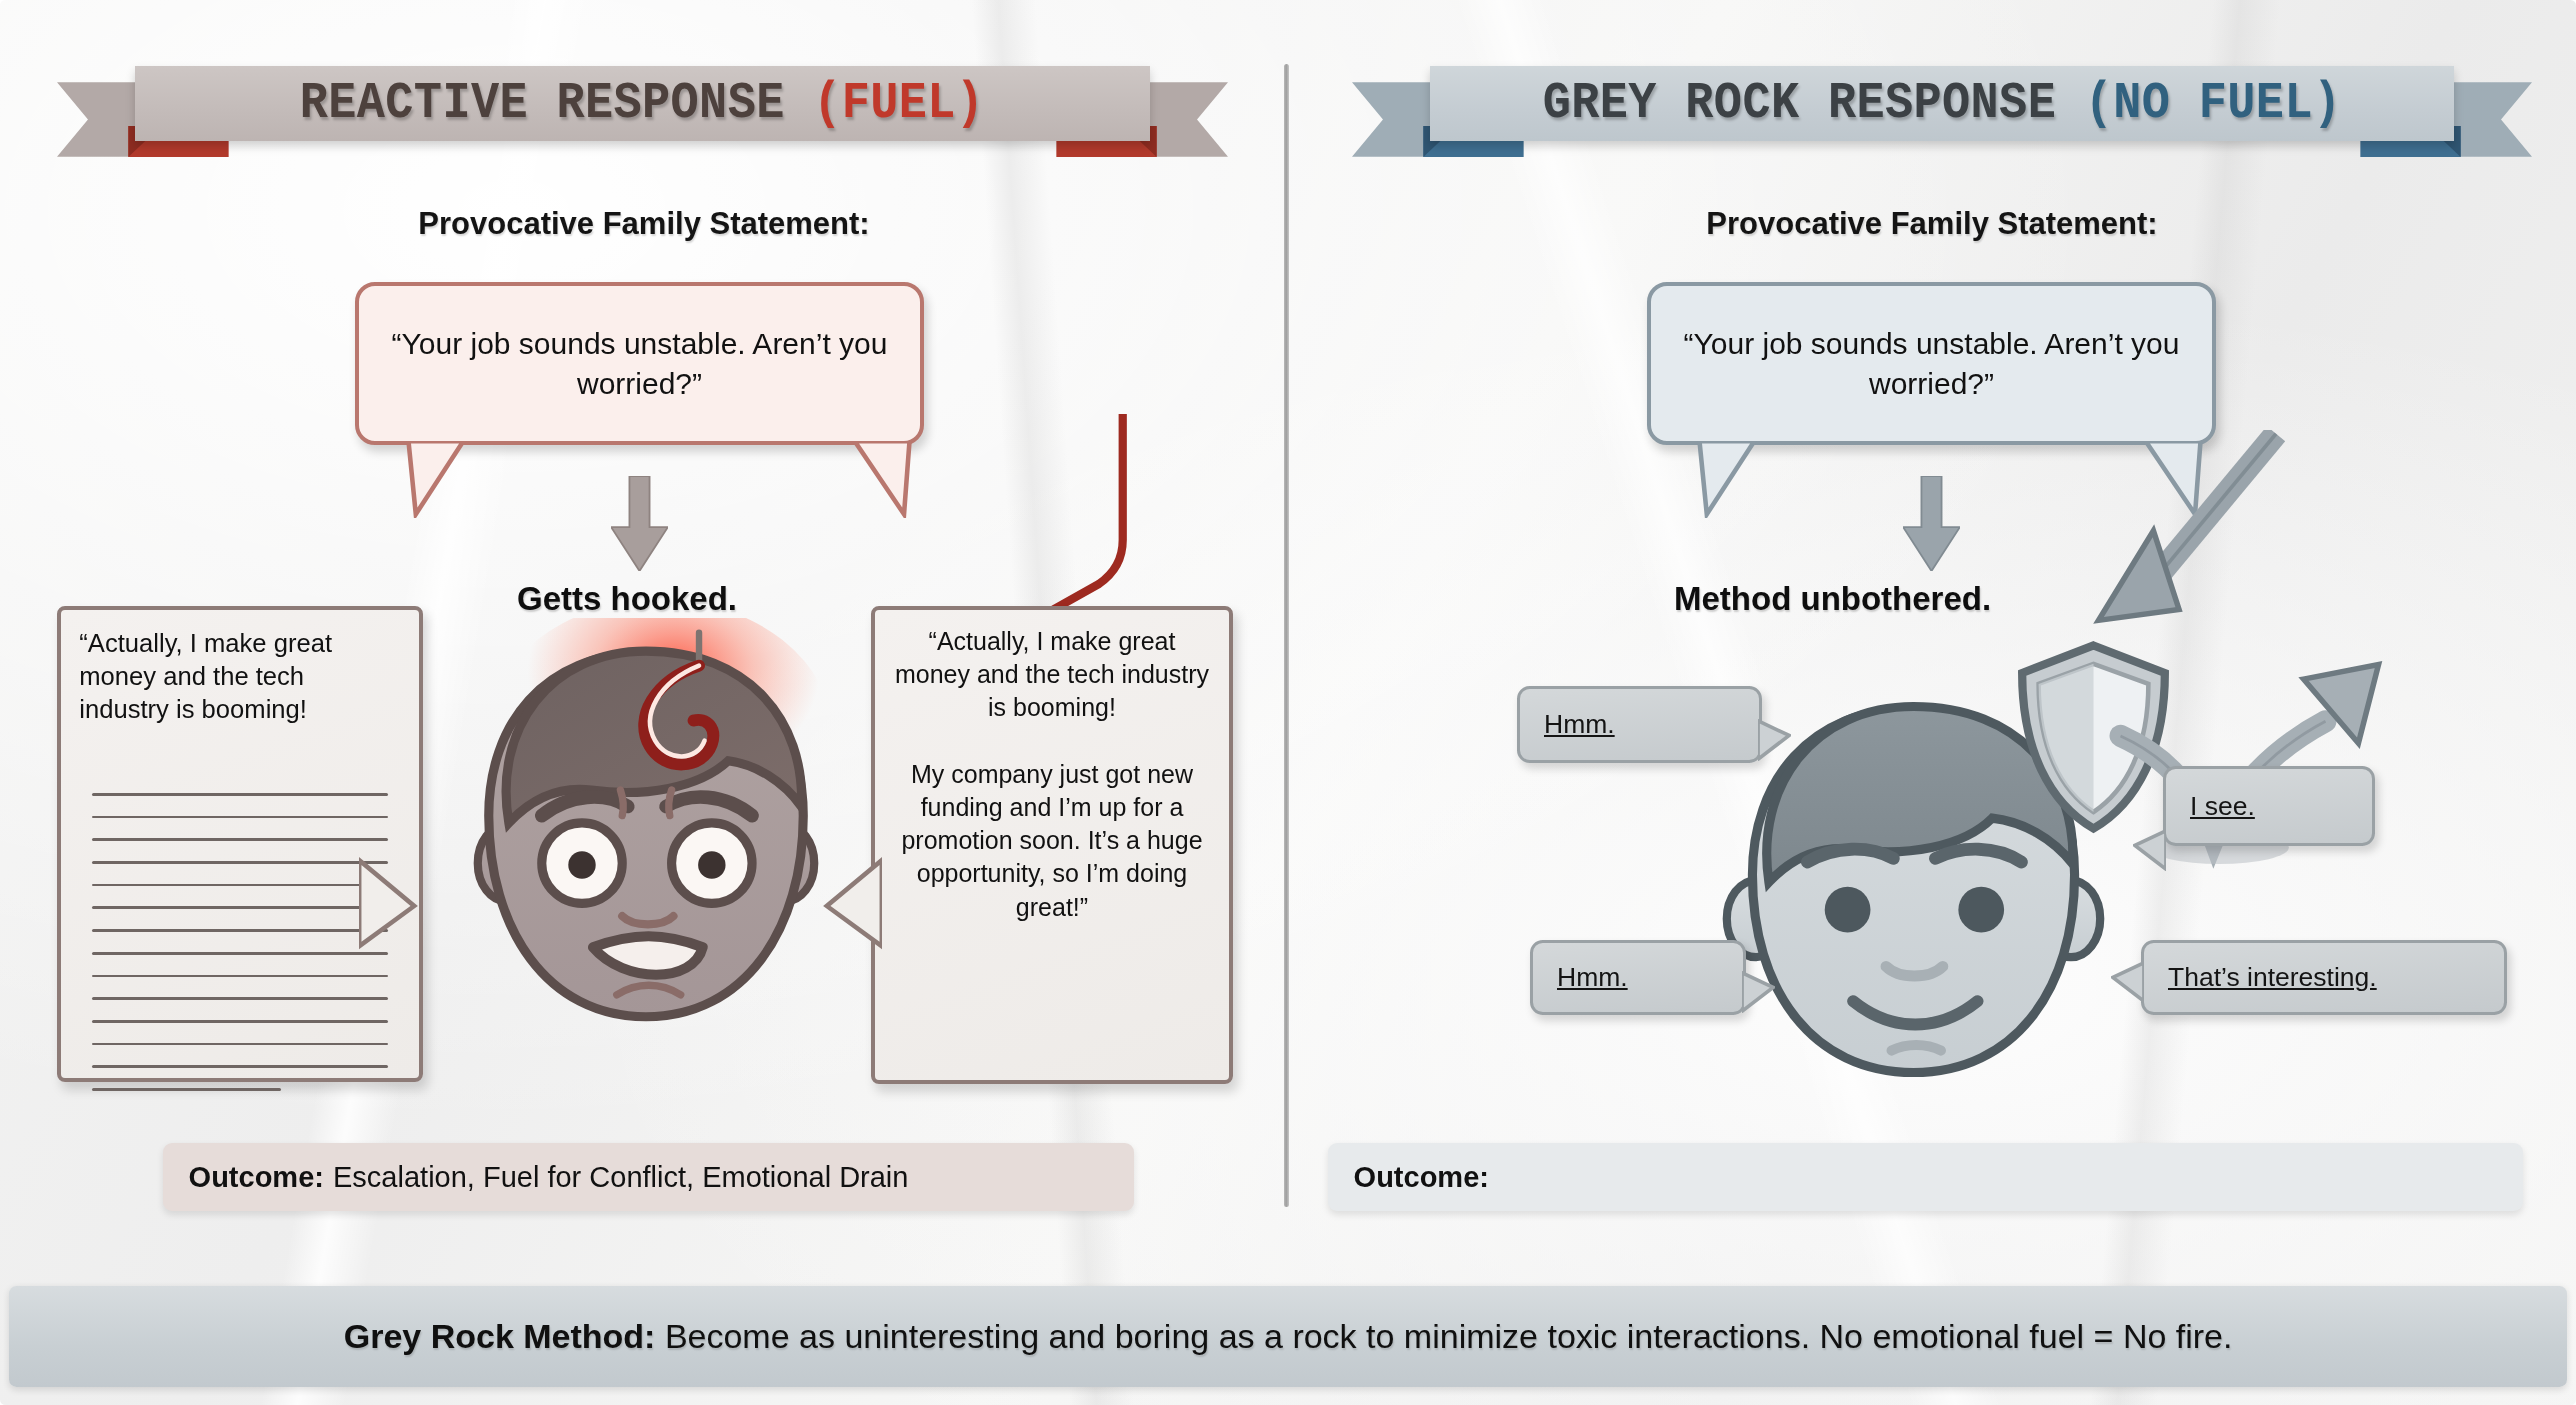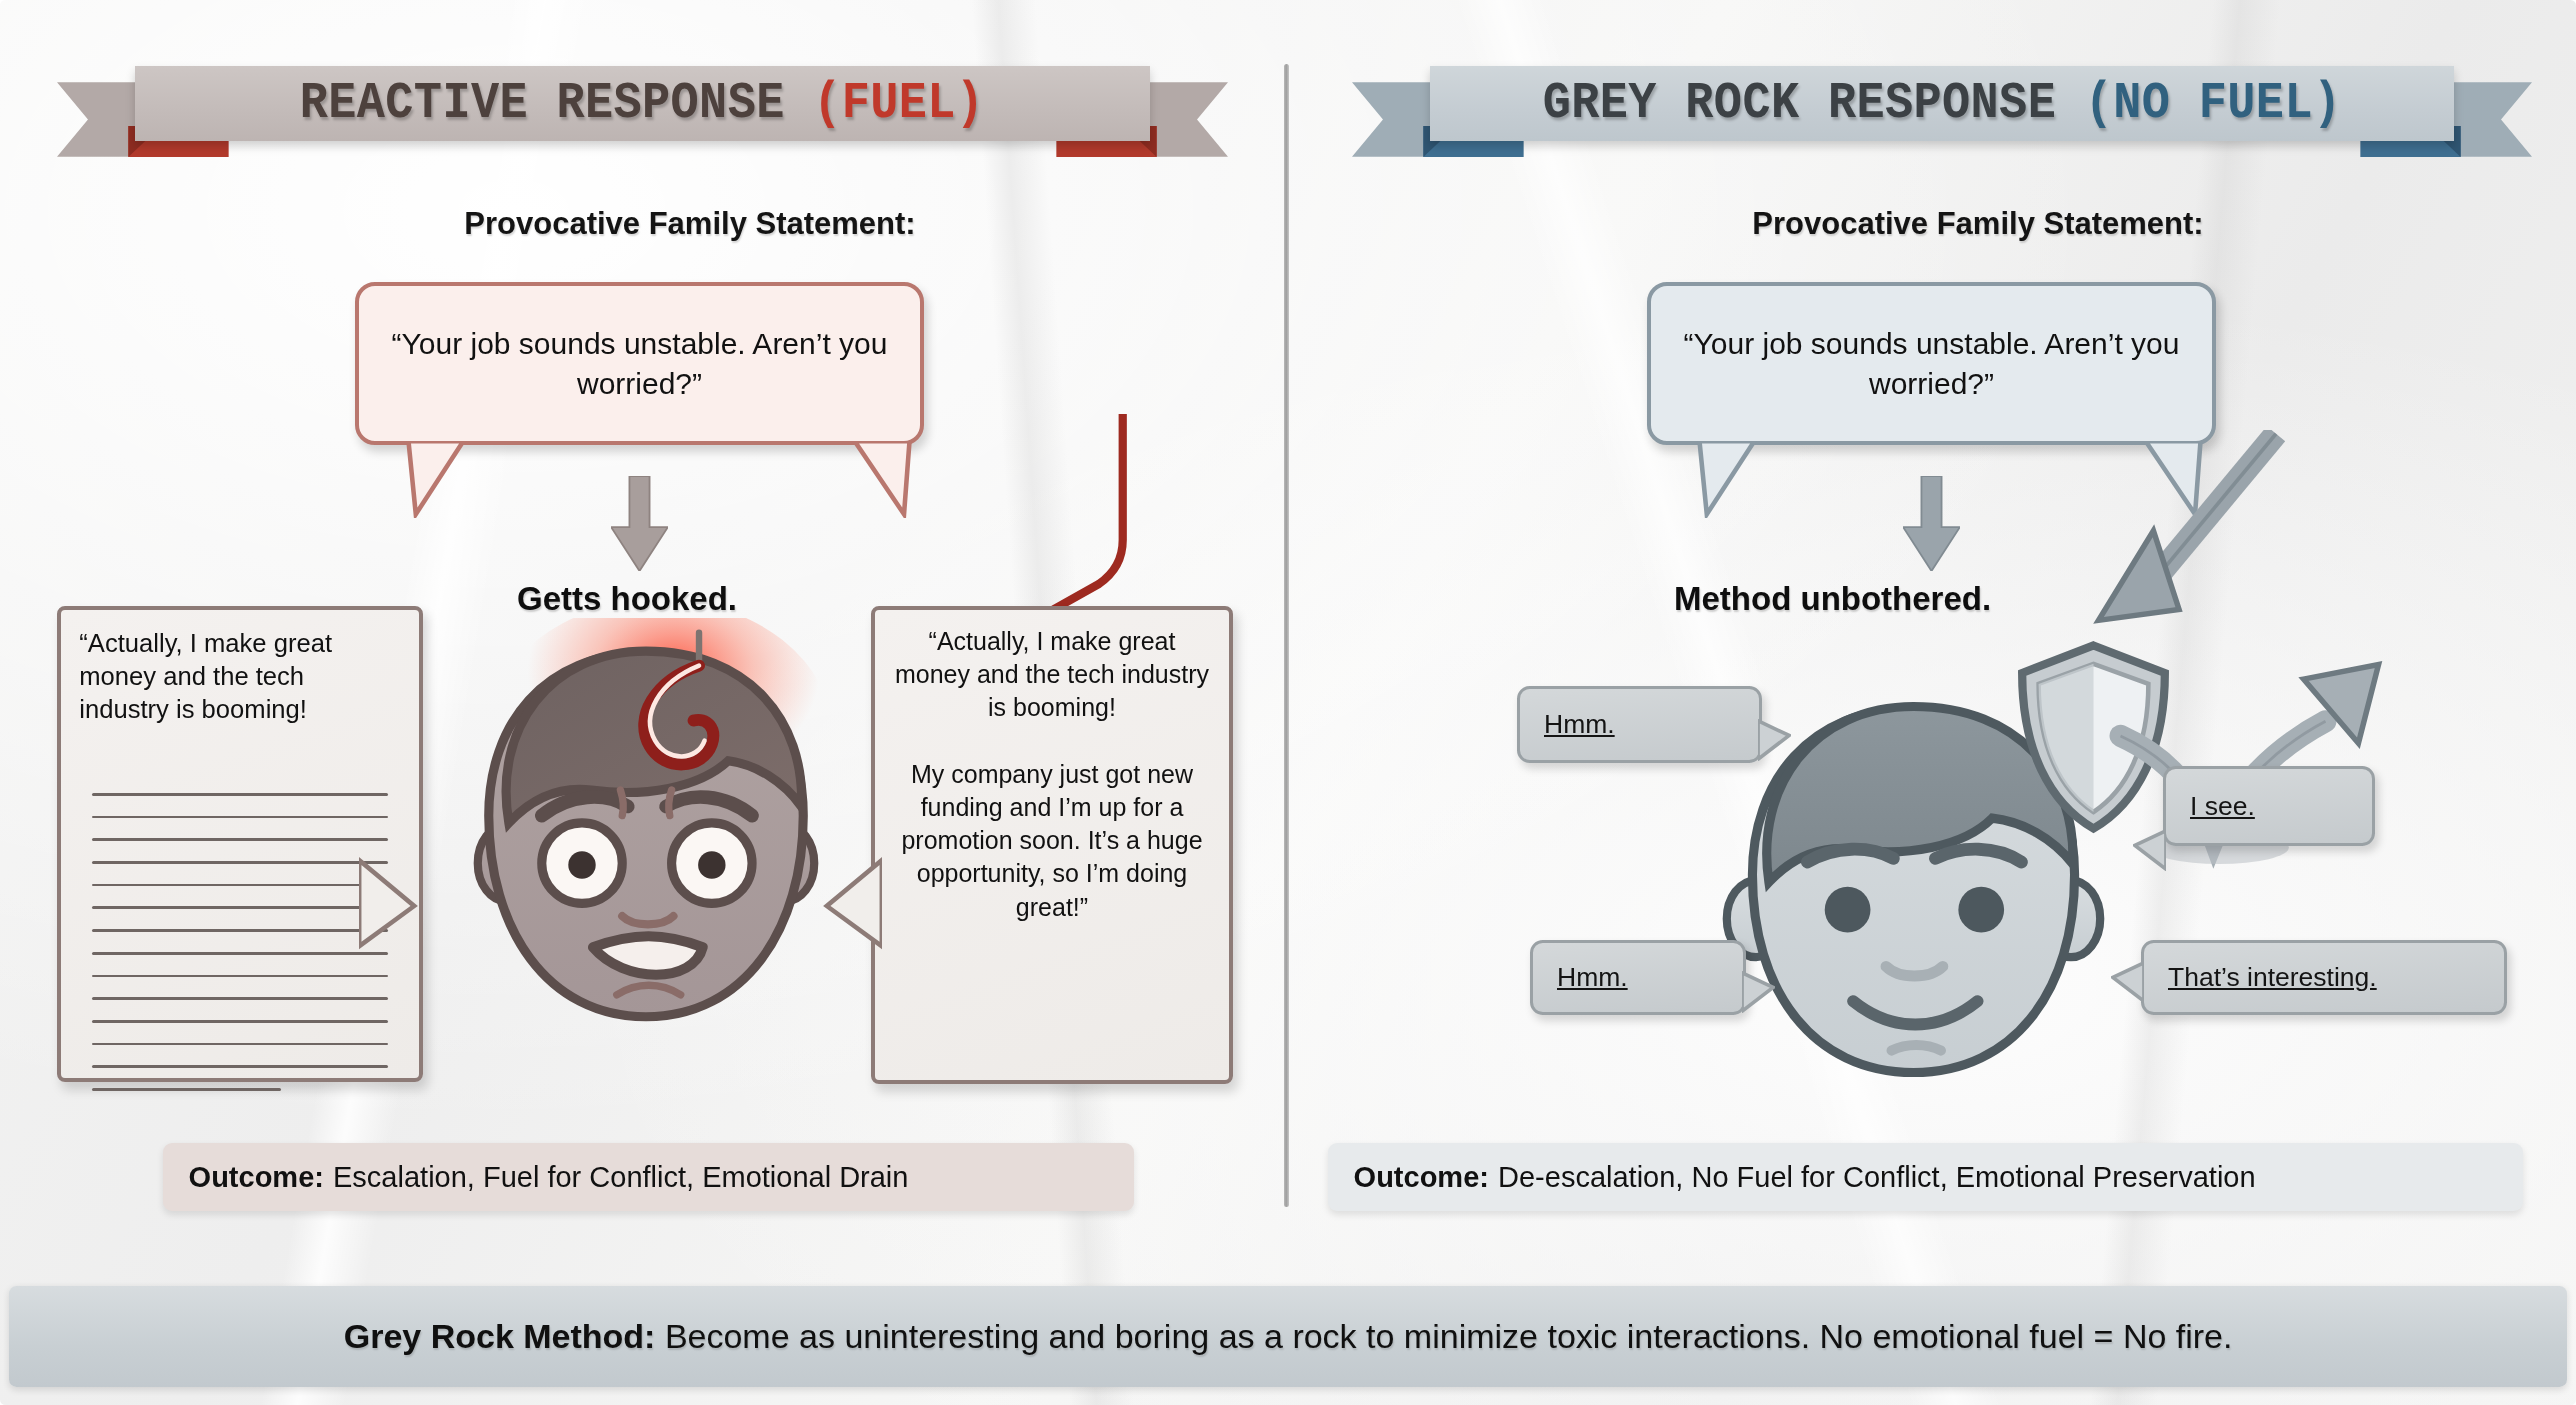--- a/index.html
+++ b/index.html
@@ -89,21 +89,20 @@
 
   
   .sub-heading {
     position: absolute;
     width: 100%;
     text-align: center;
     font-size: 31px;
     font-weight: bold;
     color: #141414;
     text-shadow: 0.9px 1.8px 1.8px rgba(0,0,0,.16);
-    margin-left: 46px;
   }
   #heading-left  { top: 206px; left: 0; }
   #heading-right { top: 206px; left: 0; }
 
   
   .top-bubble {
     position: absolute;
     border-radius: 20px;
     border: 4.6px solid;
     display: flex; align-items: center; justify-content: center;
@@ -494,21 +493,20 @@
 
     <div class="mini-bubble" id="mini-interesting" style="left:853px">
       <span>That’s interesting.</span>
     </div>
     <svg class="mini-tail" style="left:823px;top:961px" viewBox="0 0 36 46">
       <polygon points="36,2 36,44 2,18" fill="#ccd1d4" stroke="#9aa1a5" stroke-width="4"></polygon>
     </svg>
 
     <div class="outcome" id="outcome-right" style="left:40px">
       <b>Outcome: </b>
-      <span>De-escalation, No Fuel for Conflict, Emotional Preservation</span>
     </div>
   </div>
 
   <div id="footer">
     <div id="footer-text">
       <b>Grey Rock Method: </b>
       <span>Become as uninteresting and boring as a rock to minimize toxic interactions. No emotional fuel = No fire.</span>
     </div>
   </div>
 

